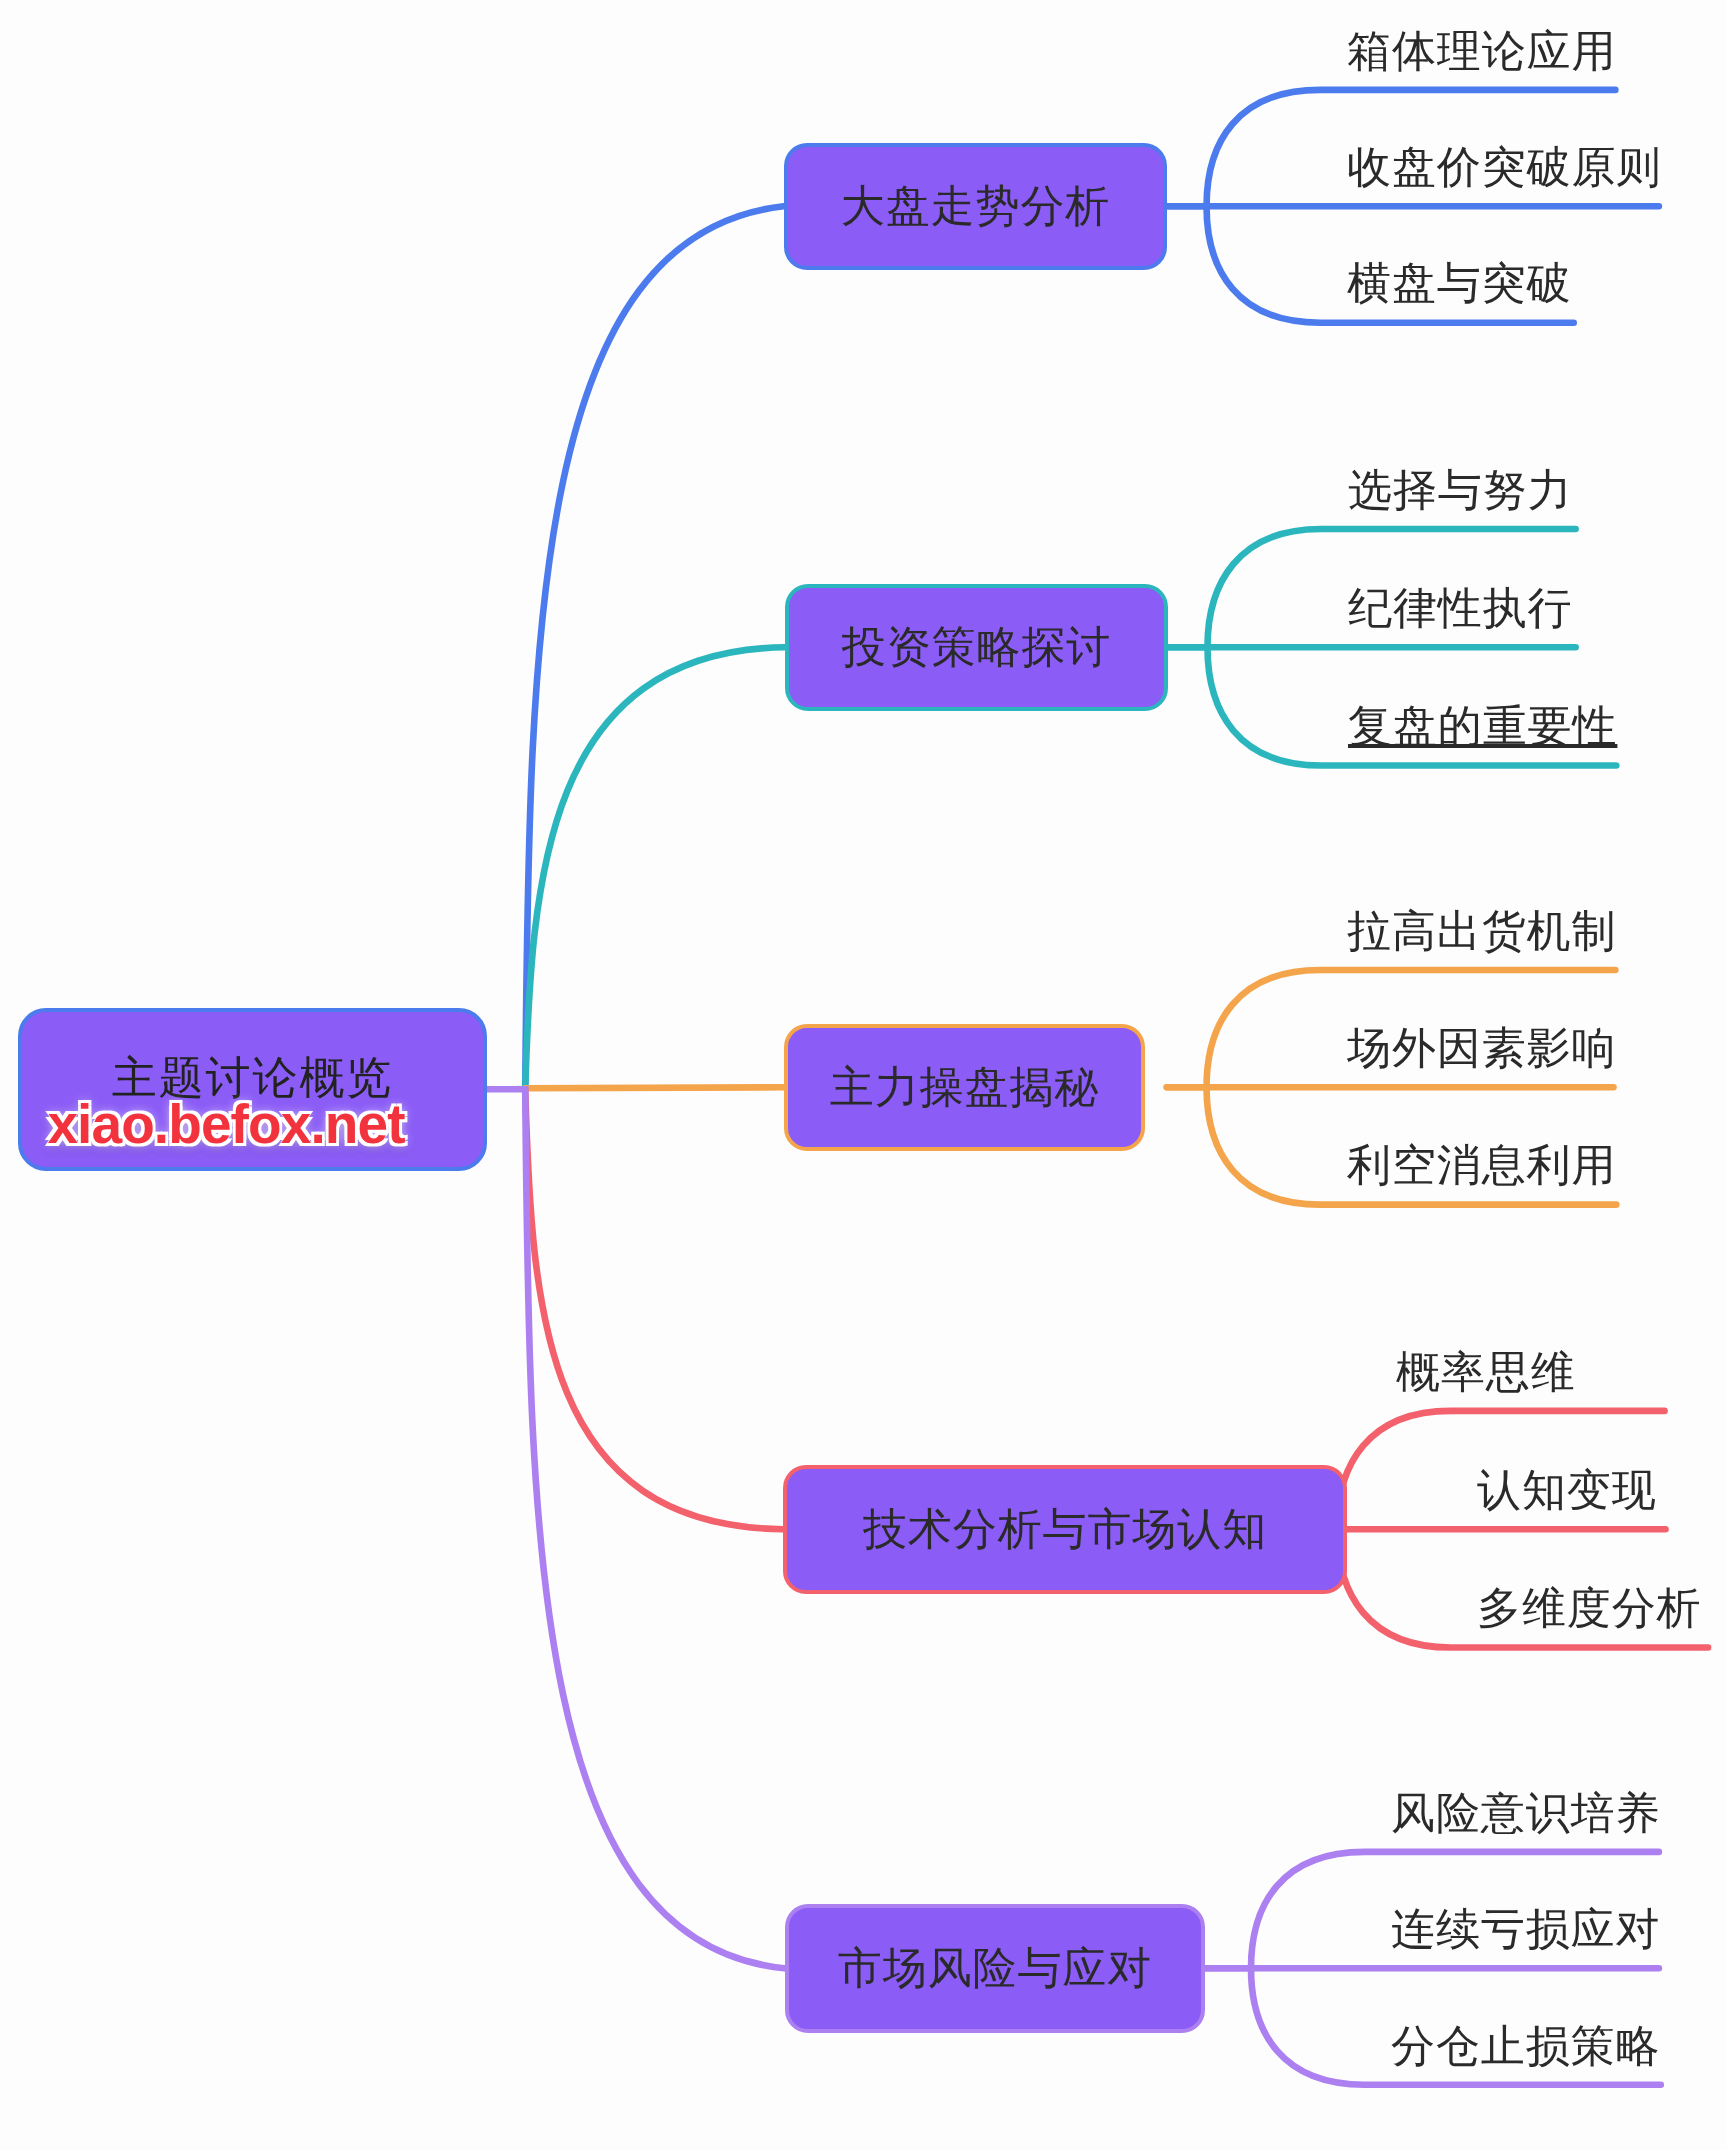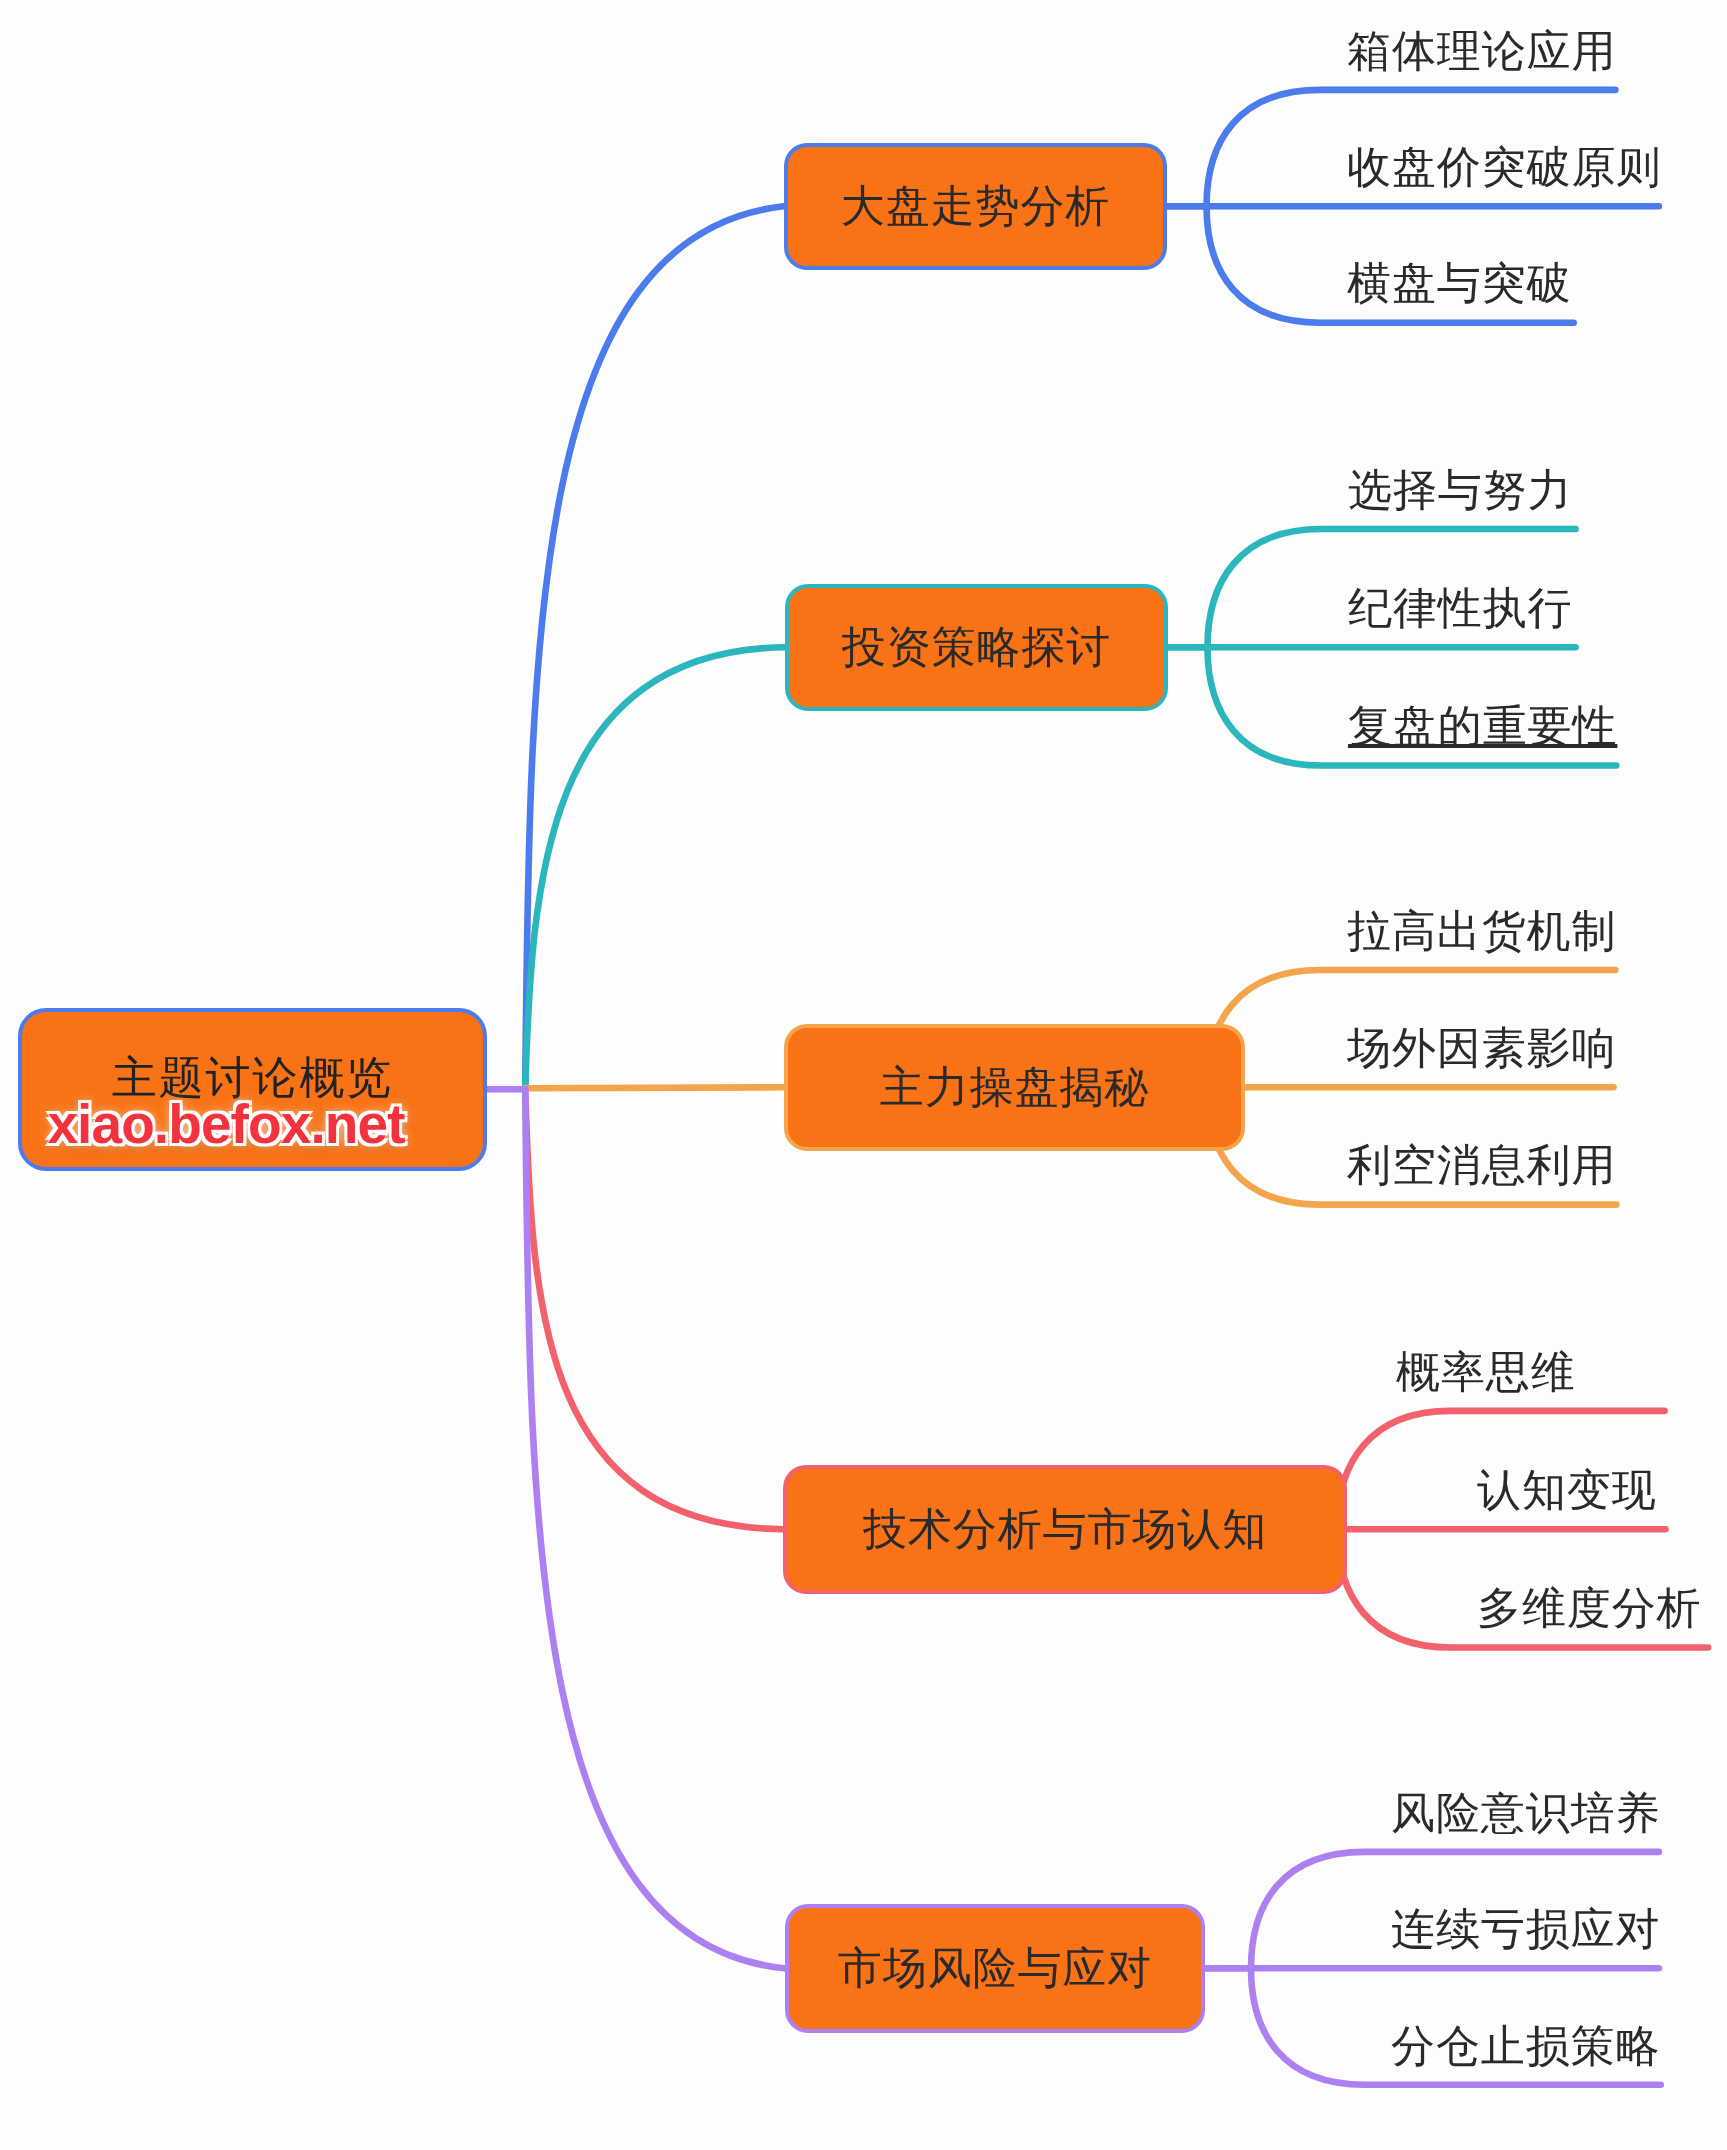--- a/index.html
+++ b/index.html
@@ -1,20 +1,20 @@
 <!DOCTYPE html>
 <html style="font-size:15px"><head>
 <meta charset="utf-8">
 <style>
   html,body{margin:0;padding:0;}
   body{font-family:"Liberation Sans","DejaVu Sans",sans-serif;}
   .canvas{position:relative;width:1727px;height:2150px;background:#FDFDFD;overflow:hidden;}
   .links-svg{position:absolute;left:0;top:0;width:1727px;height:2150px;}
   .links-svg path{fill:none;stroke-width:7;stroke-linecap:round;}
-  .node{position:absolute;box-sizing:border-box;border:4.7px solid #888;background:#f97316;
+  .node{position:absolute;box-sizing:border-box;border:4.7px solid #888;background:#8b5cf6;
         display:flex;align-items:center;justify-content:center;}
   .node.root{border-radius:28px;}
   .node.branch{border-radius:23px;}
   .node-label{font-size:44px;font-weight:500;color:#2A2A2A;white-space:nowrap;letter-spacing:0.9px;}
   .root-label{font-size:45px;font-weight:500;color:#222;white-space:nowrap;letter-spacing:1.9px;
               position:relative;top:-11.4px;}
   .watermark{position:absolute;left:18px;top:1092px;width:416px;text-align:center;
              font-size:55px;font-weight:700;letter-spacing:-0.9px;white-space:nowrap;z-index:3;
              text-shadow:-2.8px -2.8px 0 #fff,2.8px -2.8px 0 #fff,-2.8px 2.8px 0 #fff,2.8px 2.8px 0 #fff,
                          0 0 11.4px #fff,0 5.7px 9.5px rgba(60,60,60,.25);}
@@ -63,21 +63,21 @@
     <span class="root-label">主题讨论概览</span>
   </div>
   <div class="watermark" style="color: rgb(242, 51, 62);">xiao.befox.net</div>
 
   <div class="node branch" style="left: 784px; top: 143px; width: 383px; height: 127px; border-color: rgb(76, 123, 238);">
     <span class="node-label">大盘走势分析</span>
   </div>
   <div class="node branch" style="left: 785px; top: 584px; width: 383px; height: 127px; border-color: rgb(43, 182, 190); text-align: right;">
     <span class="node-label">投资策略探讨</span>
   </div>
-  <div class="node branch" style="left: 784px; top: 1024px; width: 461px; height: 127px; border-color: rgb(244, 164, 74);">
+  <div class="node branch" style="left: 784px; top: 1024px; width: 361px; height: 127px; border-color: rgb(244, 164, 74);">
     <span class="node-label">主力操盘揭秘</span>
   </div>
   <div class="node branch" style="left: 783px; top: 1465px; width: 564px; height: 129px; border-color: rgb(243, 97, 109);">
     <span class="node-label">技术分析与市场认知</span>
   </div>
   <div class="node branch" style="left: 785px; top: 1904px; width: 420px; height: 129px; border-color: rgb(172, 128, 240);">
     <span class="node-label">市场风险与应对</span>
   </div>
 
   <div class="child-label" style="left:1347px;top:24px;">箱体理论应用</div>

